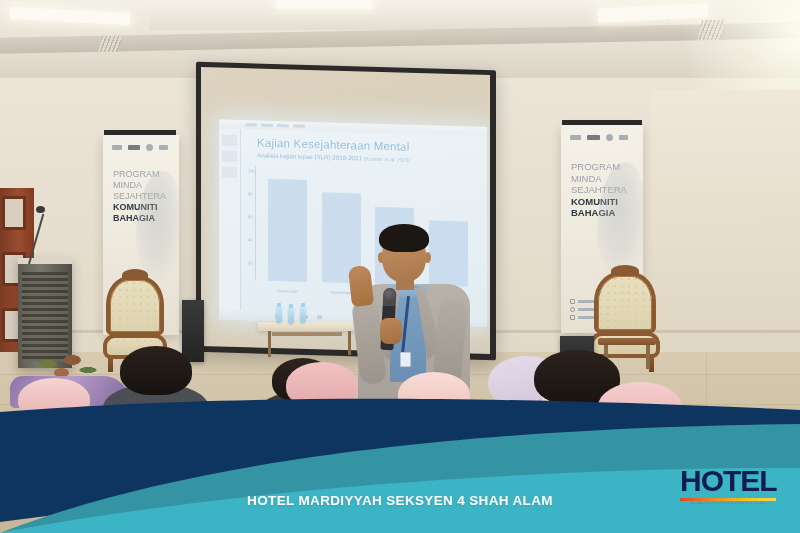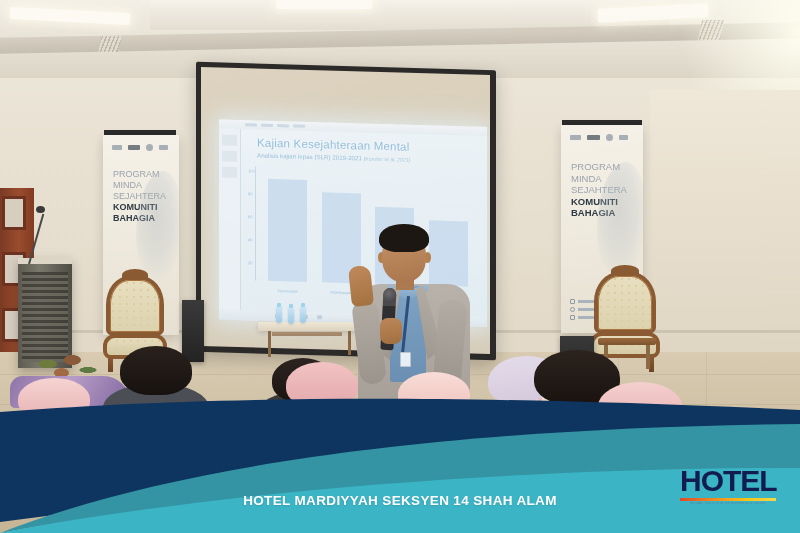--- a/index.html
+++ b/index.html
@@ -478,21 +478,21 @@
   <svg id="waves" class="layer" viewBox="0 0 800 533" preserveAspectRatio="none">
 
     <path d="M0,412 C180,398 420,392 800,410 L800,437 C520,452 240,492 0,522 Z" fill="#0e3460"></path>
 
     <path d="M0,533 C160,470 420,428 800,424 L800,470 C470,470 180,500 0,533 Z" fill="#3494a3"></path>
 
     <path d="M0,533 C180,498 470,468 800,468 L800,533 Z" fill="#3bb5c6"></path>
   </svg>
 
   <div id="footer-text">
-    <span class="l2">HOTEL MARDIYYAH SEKSYEN 14 SHAH ALAM</span>
+    <span class="l2">HOTEL MARDIYYAH SEKSYEN 4 SHAH ALAM</span>
   </div>
 
   <div id="gibs">
     <div class="word">HOTEL</div>
     <div class="rule"></div>
     <div class="tag">GLOBAL INSTITUTE OF BUSINESS STUDIES</div>
   </div>
 
 </div>
 

